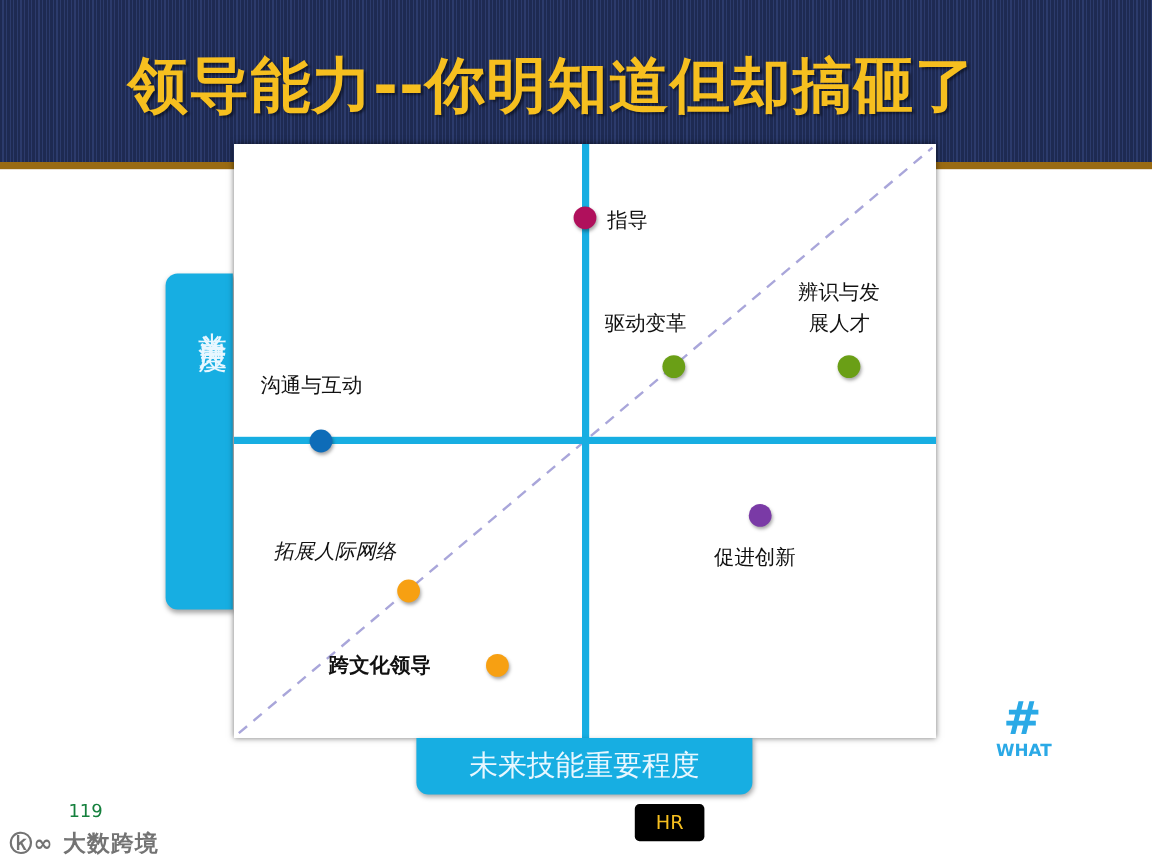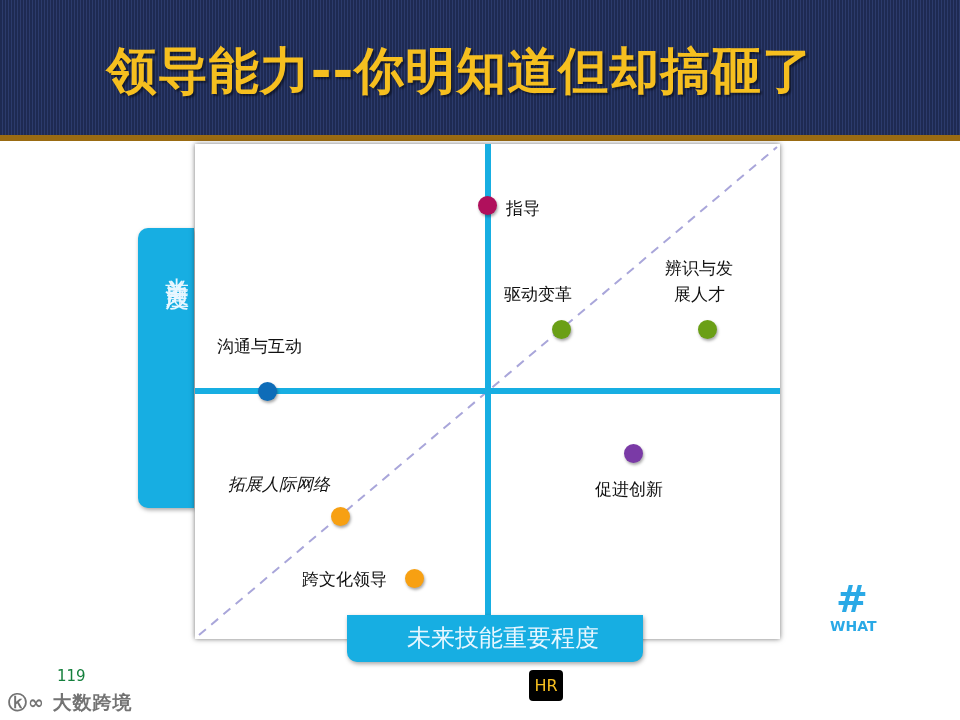--- a/index.html
+++ b/index.html
@@ -1,30 +1,30 @@
 <!DOCTYPE html>
 <html><head>
 <meta charset="utf-8">
 <style>
   html,body{margin:0;padding:0;}
   body{width:960px;height:720px;position:relative;background:#fff;overflow:hidden;font-family:"DejaVu Sans","Liberation Sans",sans-serif;}
   .header{position:absolute;left:0;top:0;width:960px;height:135px;
     background:repeating-linear-gradient(90deg,#1e2a52 0px,#1e2a52 2px,#2c3b6c 2px,#2c3b6c 3px);}
   .gold-stripe{position:absolute;left:0;top:135px;width:960px;height:6px;background:#9a6b12;}
   .title{position:absolute;left:0;top:38px;width:920px;text-align:center;color:#f6bf1f;font-size:50px;font-weight:bold;letter-spacing:1px;text-shadow:2px 2px 2px rgba(0,0,0,0.45);}
-  .chart-box{position:absolute;left:195px;top:120px;width:585px;height:495px;background:#fff;box-shadow:0 0 5px rgba(0,0,0,0.55);margin-top:24px;}
+  .chart-box{position:absolute;left:195px;top:120px;width:585px;height:495px;background:#fff;box-shadow:0 0 5px rgba(0,0,0,0.55);}
   .axis-v{position:absolute;left:290px;top:0;width:6px;height:495px;background:#17aee2;}
   .axis-h{position:absolute;left:0;top:244px;width:585px;height:6px;background:#17aee2;}
   .diag{position:absolute;left:0;top:0;}
   .dot{position:absolute;width:19px;height:19px;border-radius:50%;box-shadow:1px 2px 3px rgba(0,0,0,0.35);}
   .lbl{position:absolute;font-size:17px;color:#111;white-space:nowrap;line-height:24px;}
   .ylab{position:absolute;left:138px;top:228px;width:56px;height:280px;background:#17aee2;border-radius:10px 0 0 10px;box-shadow:1px 2px 4px rgba(0,0,0,0.35);}
   .ylab-text{position:absolute;left:0;top:30px;width:56px;text-align:center;color:#e8f7ff;font-size:24px;line-height:34px;writing-mode:vertical-rl;text-orientation:upright;letter-spacing:2px;}
-  .xlab{position:absolute;left:347px;top:615px;width:280px;height:47px;background:#17aee2;border-radius:0 0 10px 10px;box-shadow:1px 2px 4px rgba(0,0,0,0.35);color:#e8f7ff;font-size:24px;text-align:center;line-height:47px;padding-left:16px;}
-  .hr-badge{position:absolute;left:529px;top:670px;width:34px;height:31px;background:#000;border-radius:4px;color:#f6bf1f;font-size:16px;text-align:center;line-height:31px;}
+  .xlab{position:absolute;left:347px;top:615px;width:280px;height:47px;background:#17aee2;border-radius:0 0 10px 10px;box-shadow:1px 2px 4px rgba(0,0,0,0.35);color:#e8f7ff;font-size:24px;text-align:center;line-height:47px;}
+  .hr-badge{position:absolute;left:529px;top:670px;width:58px;height:31px;background:#000;border-radius:4px;color:#f6bf1f;font-size:16px;text-align:center;line-height:31px;}
   .what{position:absolute;left:830px;top:580px;width:44px;text-align:center;color:#2aa9e6;}
   .what .hash{font-size:38px;font-weight:bold;line-height:38px;display:block;}
   .what .word{font-size:14px;font-weight:bold;display:block;line-height:16px;}
   .page-num{position:absolute;left:57px;top:667px;font-size:15px;color:#15803d;}
   .watermark{position:absolute;left:8px;top:690px;font-size:19px;color:#737373;font-weight:bold;letter-spacing:1px;}
 </style>
 </head>
 <body>
 
 <div class="header"></div>
@@ -55,21 +55,21 @@
   <div class="dot" style="left:63px;top:238px;background:#0e6cb8;"></div>
   <div class="lbl" style="left:22px;top:190px;">沟通与互动</div>
 
   <div class="dot" style="left:429px;top:300px;background:#7a3aa6;"></div>
   <div class="lbl" style="left:400px;top:333px;">促进创新</div>
 
   <div class="dot" style="left:136px;top:363px;background:#f7a012;"></div>
   <div class="lbl" style="left:33px;top:328px;font-style:italic;">拓展人际网络</div>
 
   <div class="dot" style="left:210px;top:425px;background:#f7a012;"></div>
-  <div class="lbl" style="left:107px;top:423px;">跨文化领导</div>
+  <div class="lbl" style="left:79px;top:423px;font-weight:bold;">跨文化领导</div>
 </div>
 
 <div class="xlab">未来技能重要程度</div>
 
 <div class="hr-badge">HR</div>
 
 <div class="what">
   <span class="hash">#</span>
   <span class="word">WHAT</span>
 </div>

